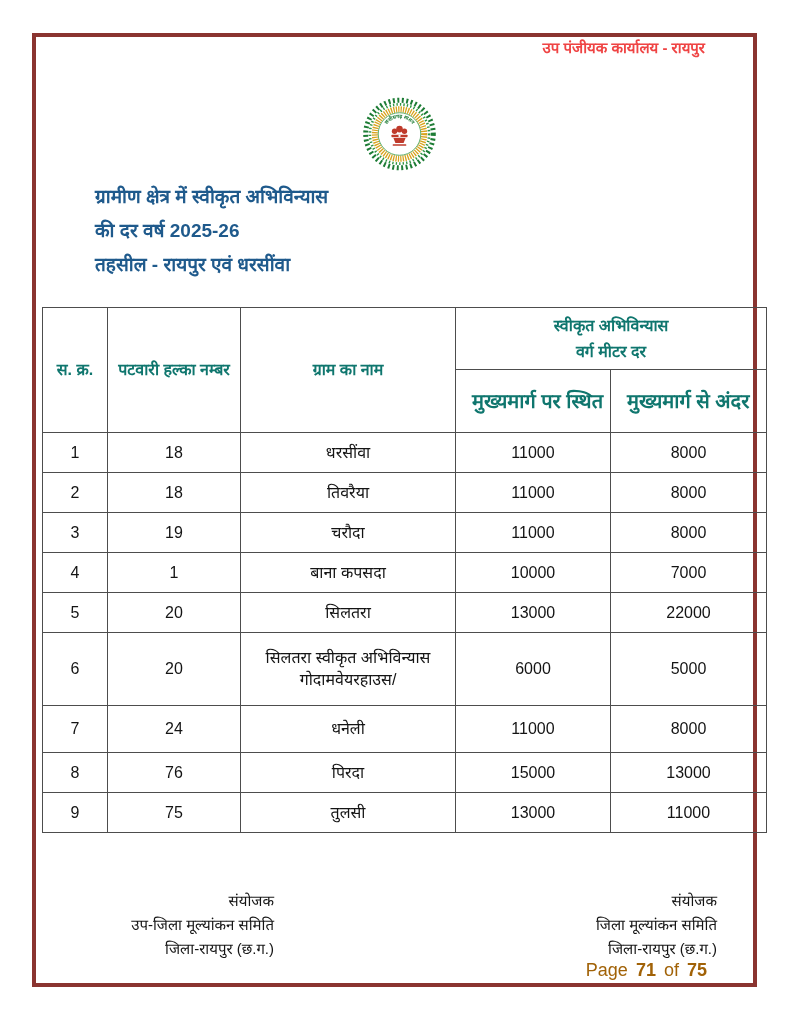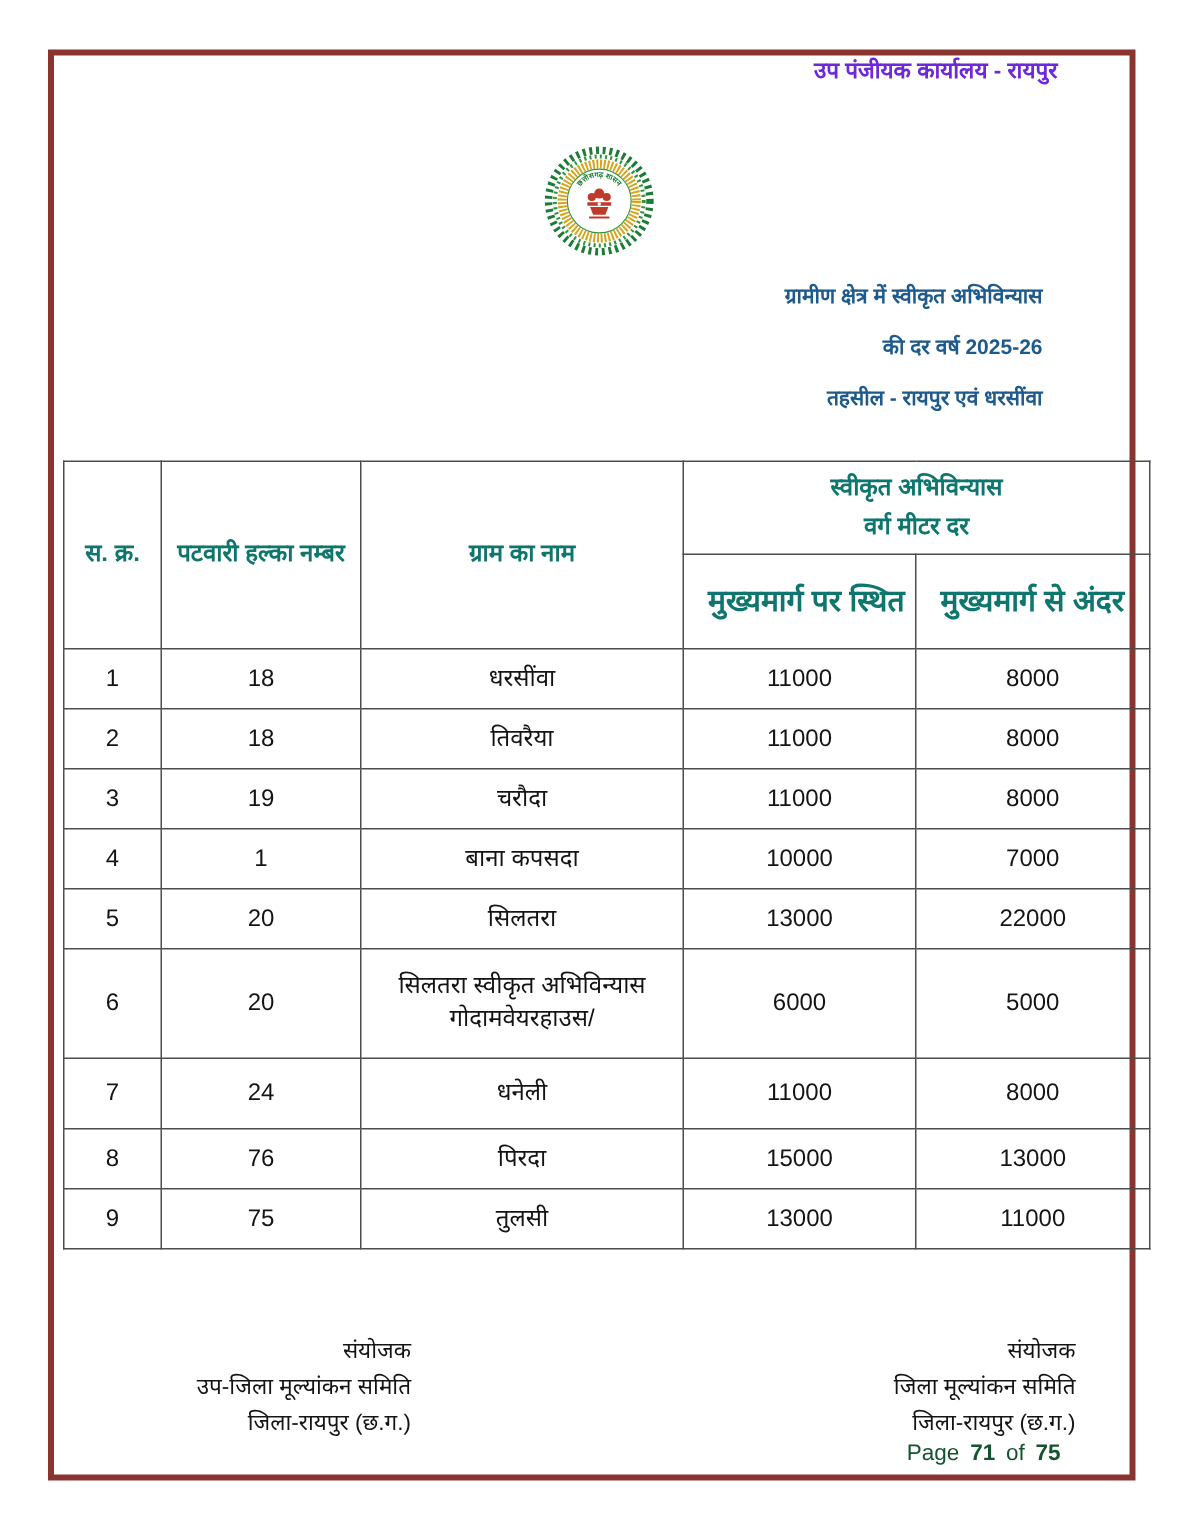--- a/index.html
+++ b/index.html
@@ -6,27 +6,27 @@
   .page {
     position:relative; width:791px; height:1024px; background:#ffffff;
     font-family:"Liberation Sans", sans-serif; overflow:hidden;
   }
   .frame {
     position:absolute; left:32px; top:33px; width:725px; height:954px;
     border:4px solid #8a3430; box-sizing:border-box;
   }
   .office-header {
     position:absolute; top:36px; right:86px; text-align:right;
-    color:#6d28d9; font-weight:bold; font-size:15px; line-height:23px;
+    color:#ef4444; font-weight:bold; font-size:15px; line-height:23px;
   }
   .office-header .year { padding-right:48px; }
   .emblem { position:absolute; left:356px; top:96px; width:87px; height:76px; }
   .title-block {
-    position:absolute; left:95px; top:180px; width:600px; text-align:right;
-    color:#1f5a8c; font-weight:bold; font-size:14px; line-height:34px;
+    position:absolute; left:95px; top:180px; width:600px; text-align:left;
+    color:#1f5a8c; font-weight:bold; font-size:19px; line-height:34px;
   }
   .rates-table {
     position:absolute; left:42px; top:307px; width:724px;
     border-collapse:collapse; table-layout:fixed;
   }
   .rates-table th, .rates-table td {
     border:1px solid #4d4d4d; text-align:center; vertical-align:middle;
     padding:2px 4px; box-sizing:border-box; overflow:hidden;
   }
   .rates-table thead th { color:#0f766e; font-weight:bold; font-size:16px; line-height:26px; }
@@ -35,21 +35,21 @@
   .rates-table thead tr.h1 { height:62px; }
   .rates-table thead tr.h2 { height:63px; }
   .rates-table tbody tr { height:40px; }
   .rates-table tbody tr.tall { height:73px; }
   .rates-table tbody tr.med { height:47px; }
   td.village { font-size:15px; }
   .footer-block { position:absolute; top:889px; width:210px; text-align:right;
     color:#141414; font-size:15px; line-height:24px; }
   .footer-left { left:64px; }
   .footer-right { left:507px; }
-  .page-number { position:absolute; top:960px; right:84px; color:#14532d; font-size:15px; }
+  .page-number { position:absolute; top:960px; right:84px; color:#a16207; font-size:18px; }
   .page-number .b { font-weight:bold; }
   .page-number span { margin-left:3px; }
 </style>
 </head>
 <body>
 
 <div class="page">
 
   <div class="frame"></div>
 

